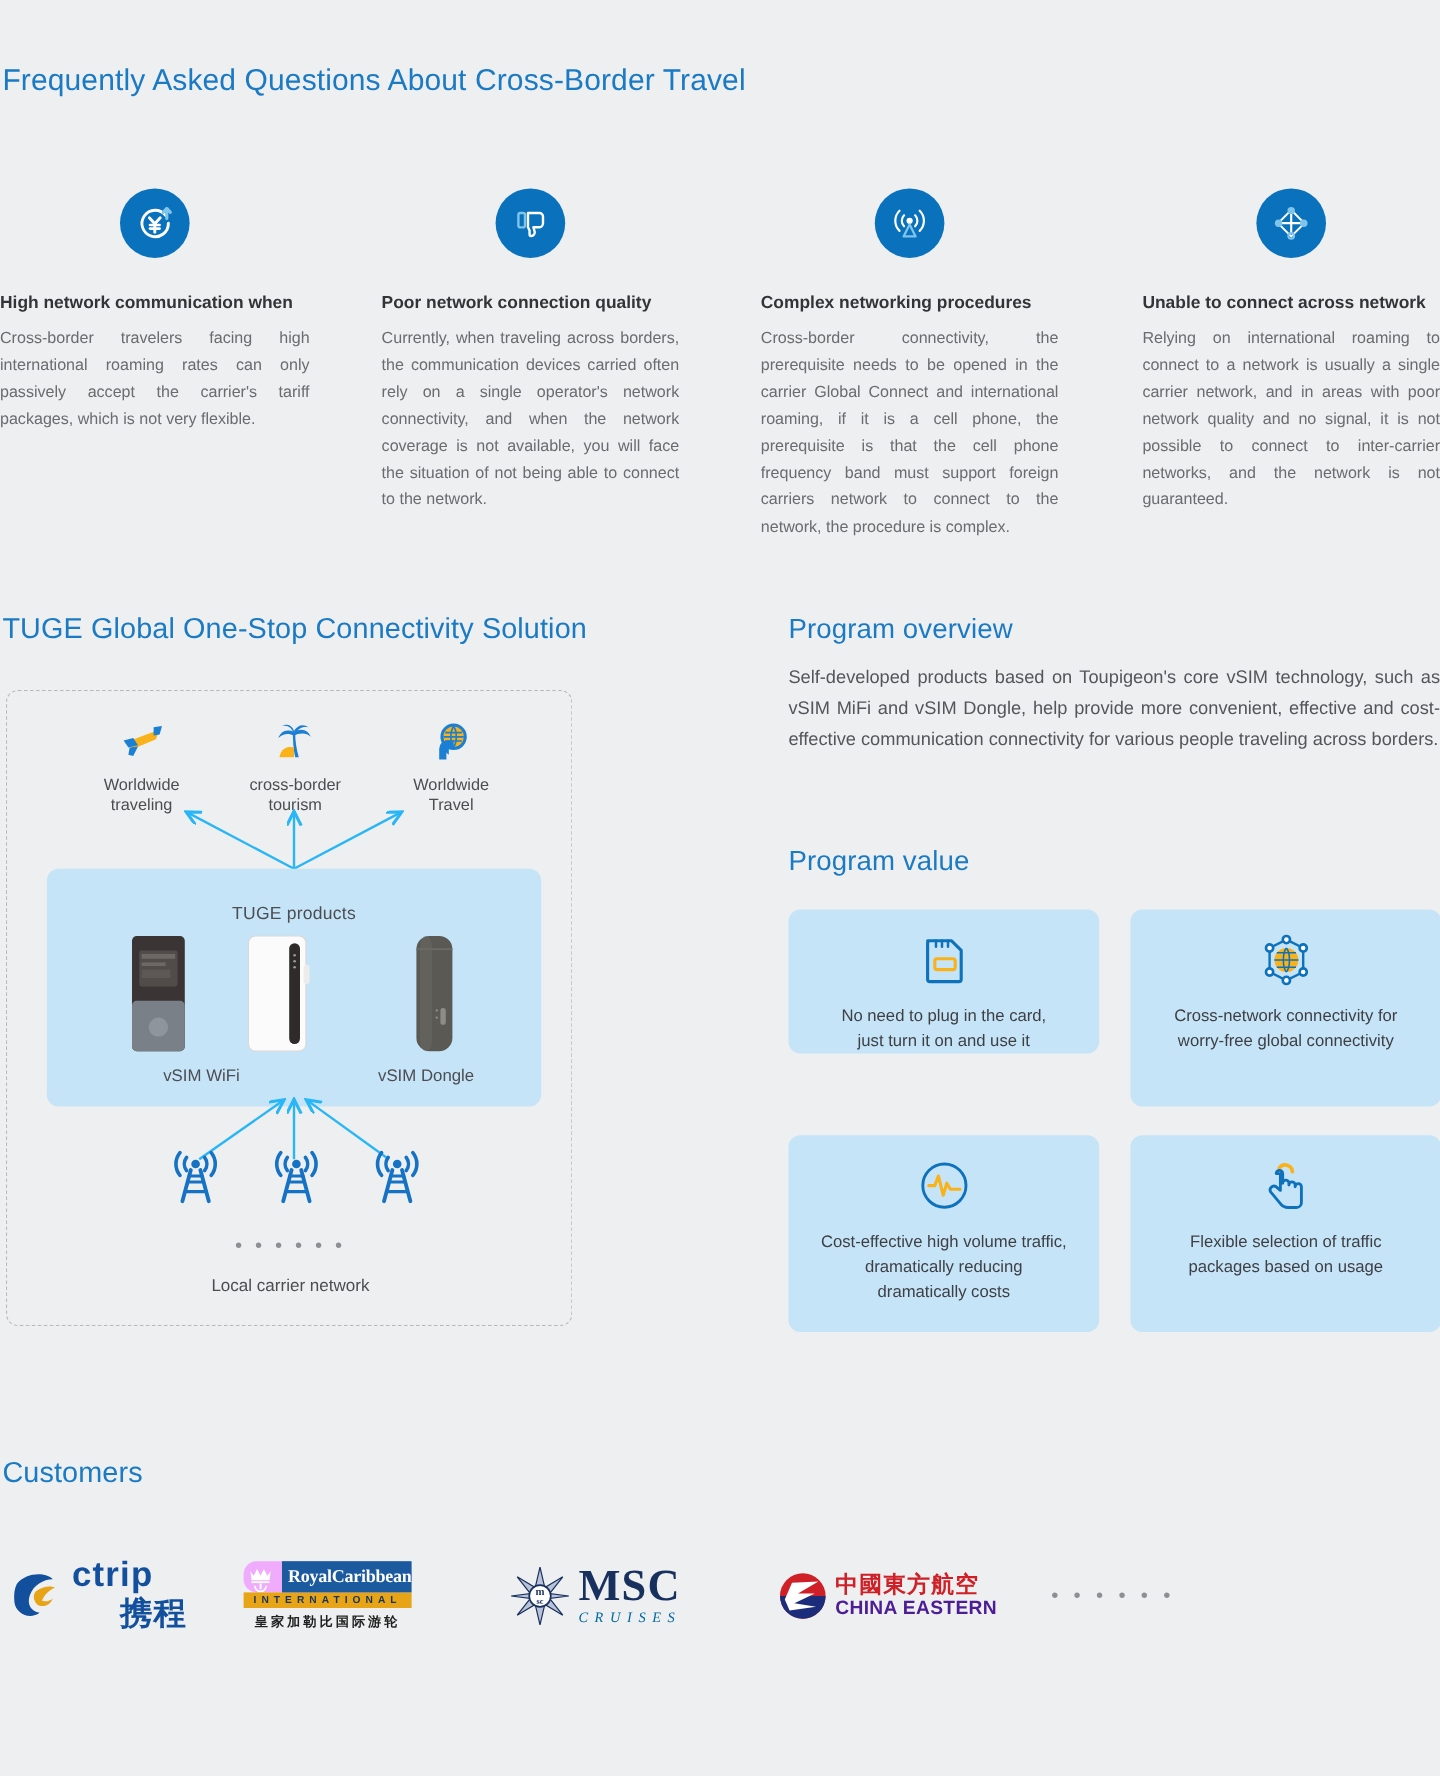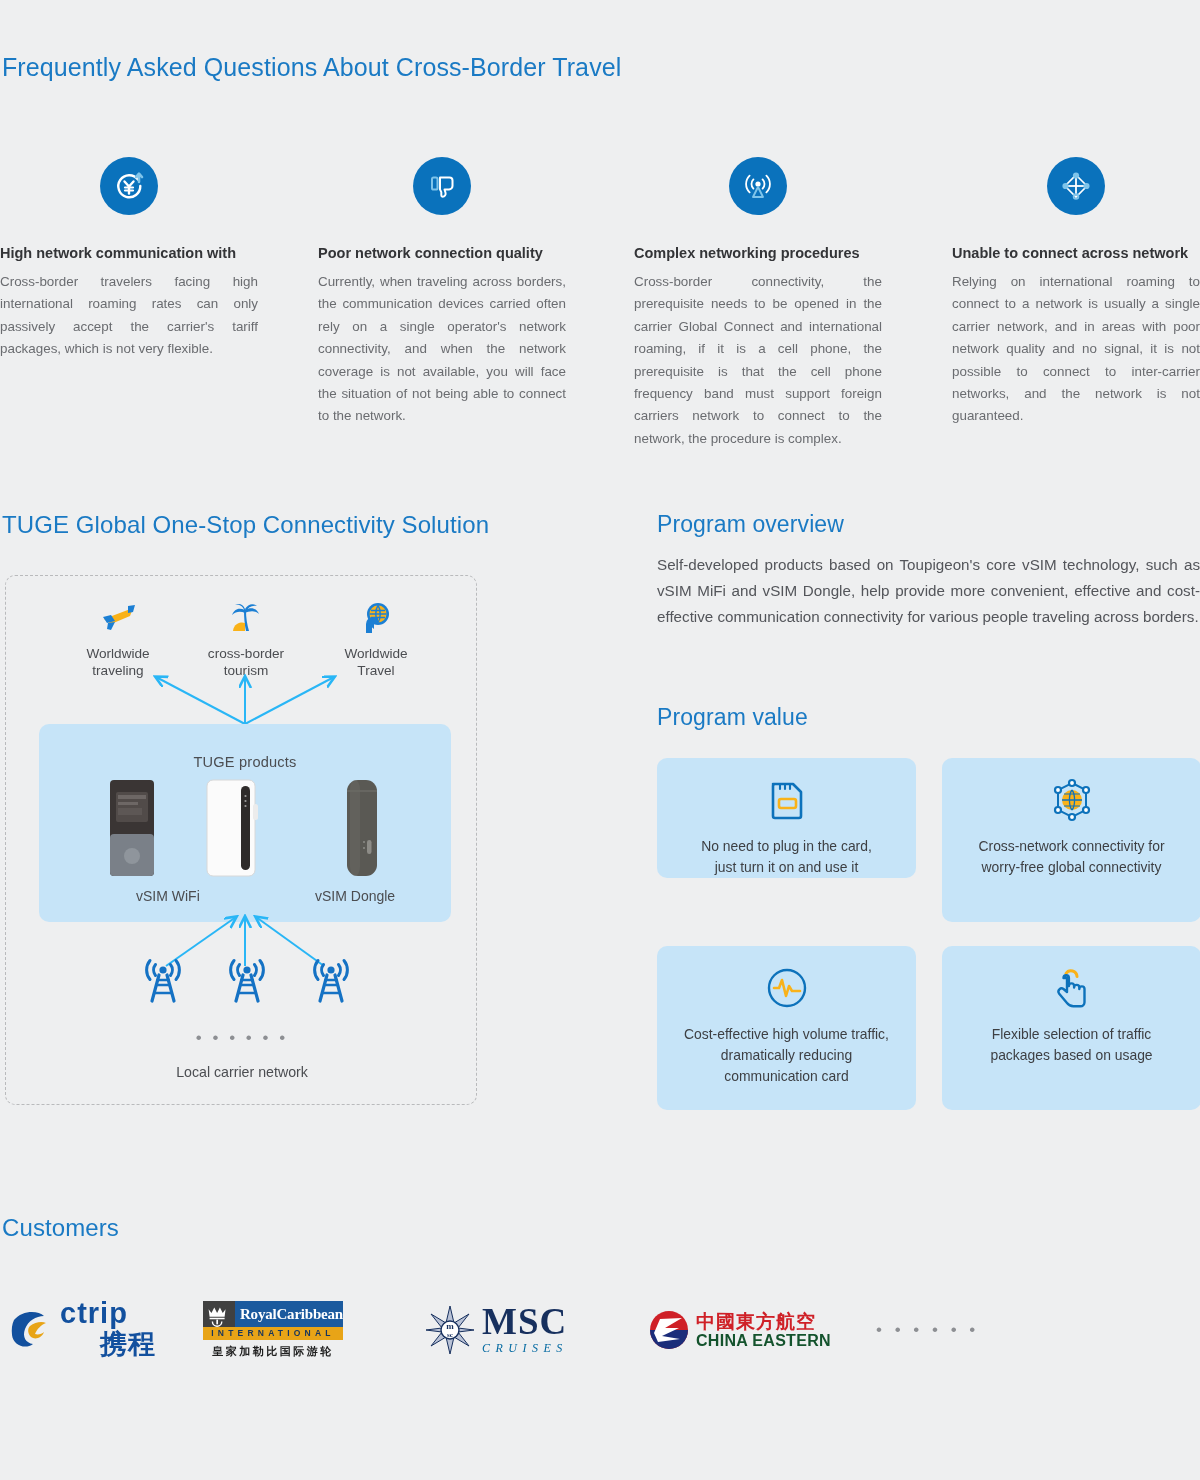--- a/index.html
+++ b/index.html
@@ -116,32 +116,32 @@
   .logo.l1 { left: 8px; }
   .logo.l2 { left: 203px; }
   .logo.l3 { left: 424px; }
   .logo.l4 { left: 648px; }
   .logo.dots { left: 876px; font-size: 17px; color: #8d8f93; letter-spacing: 4px; height: 80px; align-items: center; }
 
   .ctrip-txt { font-size: 29px; font-weight: bold; color: #12509e; letter-spacing: 1px; line-height: 30px; }
   .ctrip-sub { font-size: 14px; font-weight: bold; color: #12509e; letter-spacing: 2px; margin-top: -2px; margin-left: 40px;}
 
   .rc-box { width: 140px; }
-  .rc-top { background: #404040; display: flex; align-items: center; height: 26px; }
+  .rc-top { background: #f0abfc; display: flex; align-items: center; height: 26px; border-radius: 11px; }
   .rc-name { color: #fff; font-family: "Liberation Serif", serif; font-size: 15px; font-weight: bold;
              background: #1b5a9e; flex: 1; height: 26px; line-height: 26px; padding-left: 5px; letter-spacing: -.2px;}
   .rc-mid { background: #e8a417; color: #16355f; font-size: 8.5px; font-weight: bold;
             letter-spacing: 4.2px; text-align: center; height: 13px; line-height: 13px; }
   .rc-cn { text-align: center; font-size: 11px; color: #1f1f1f; letter-spacing: 2.5px; margin-top: 4px; font-weight: bold;}
 
   .msc-txt { font-family: "Liberation Serif", serif; font-size: 37px; font-weight: bold; color: #17305e; line-height: 36px; letter-spacing: 1px;}
   .msc-sub { font-family: "Liberation Serif", serif; font-size: 12px; color: #0369a1; letter-spacing: 5.5px; text-align: center; margin-top: 1px; font-style: italic;}
 
   .ce-cn { color: #cf2027; font-size: 19px; font-weight: bold; letter-spacing: 1px; line-height: 21px; }
-  .ce-en { color: #14532d; font-size: 16px; font-weight: bold; letter-spacing: .3px; line-height: 18px; }
+  .ce-en { color: #4c1d95; font-size: 16px; font-weight: bold; letter-spacing: .3px; line-height: 18px; }
 </style>
 </head>
 <body>
 
 <div class="page">
 
   <div class="sec-title" id="faq-title">Frequently Asked Questions About Cross-Border Travel</div>
 
   <div class="faq-row">
 
@@ -151,21 +151,21 @@
           <svg width="36" height="36" viewBox="0 0 36 36">
             <path d="M27 11.5a11 11 0 1 0 2.3 6.5" fill="none" stroke="#fff" stroke-width="2.4" stroke-linecap="round"></path>
             <path d="M13.5 13.5 L18 18.5 L22.5 13.5" fill="none" stroke="#fff" stroke-width="2.4" stroke-linecap="round"></path>
             <line x1="18" y1="18.5" x2="18" y2="25.5" stroke="#fff" stroke-width="2.4" stroke-linecap="round"></line>
             <line x1="14" y1="19.5" x2="22" y2="19.5" stroke="#fff" stroke-width="2.2" stroke-linecap="round"></line>
             <line x1="14" y1="22.5" x2="22" y2="22.5" stroke="#fff" stroke-width="2.2" stroke-linecap="round"></line>
             <path d="M28 14 L28 6 M25 9 L28 5.6 L31 9" fill="none" stroke="#7fc4ea" stroke-width="2.6" stroke-linecap="round" stroke-linejoin="round"></path>
           </svg>
         </div>
       </div>
-      <div class="faq-head">High network communication with</div>
+      <div class="faq-head">High network communication when</div>
       <div class="faq-body">Cross-border travelers facing high international roaming rates can only passively accept the carrier's tariff packages, which is not very flexible.</div>
     </div>
 
     <div class="faq-col c2">
       <div class="faq-icon-wrap">
         <div class="faq-icon">
           <svg width="34" height="34" viewBox="0 0 34 34">
             <rect x="7" y="8.5" width="5.5" height="12" rx="1.6" fill="none" stroke="#7fc4ea" stroke-width="2"></rect>
             <path d="M15 8.5h9.5a3 3 0 0 1 3 3v5.5a3.4 3.4 0 0 1-3.4 3.4h-4.6l1 3.4a3 3 0 0 1-2.9 3.9c-.9 0-1.3-.5-1.3-1.4v-3.2l-1.3-2.7V8.5z" fill="none" stroke="#fff" stroke-width="2" stroke-linejoin="round"></path>
           </svg>
@@ -408,21 +408,21 @@
     <div class="vcard v3">
       <div class="vcard-ico">
         <svg width="46" height="46" viewBox="0 0 46 46">
           <circle cx="23" cy="23" r="18" fill="none" stroke="#0d72bb" stroke-width="2.4"></circle>
           <path d="M10 23 h5 l3 -8 l4 16 l3 -10 l3 5 h8" fill="none" stroke="#f9b219" stroke-width="2.6" stroke-linecap="round" stroke-linejoin="round"></path>
         </svg>
       </div>
       <div class="vcard-txt">
           <div>Cost-effective high volume traffic,</div>
           <div>dramatically reducing</div>
-          <div>communication card</div>
+          <div>dramatically costs</div>
         </div>
     </div>
 
     <div class="vcard v4">
       <div class="vcard-ico">
         <svg width="44" height="46" viewBox="0 0 44 46">
           <path d="M16 8.5 a6 6 0 0 1 11 3" fill="none" stroke="#f9b219" stroke-width="3" stroke-linecap="round"></path>
           <path d="M17 13 v14 l-3.5 -3 a3.2 3.2 0 0 0-4.5 4.4 L17 38 a8 8 0 0 0 6.5 3.2 h7 a4 4 0 0 0 4-4 V24 a2.6 2.6 0 0 0-5.2 0 v-1.5 a2.6 2.6 0 0 0-5.2 0 V21 a2.6 2.6 0 0 0-5.2 0 V13 a2.7 2.7 0 0 0-5.4 0 z" fill="none" stroke="#0d72bb" stroke-width="2.4" stroke-linejoin="round"></path>
         </svg>
       </div>

